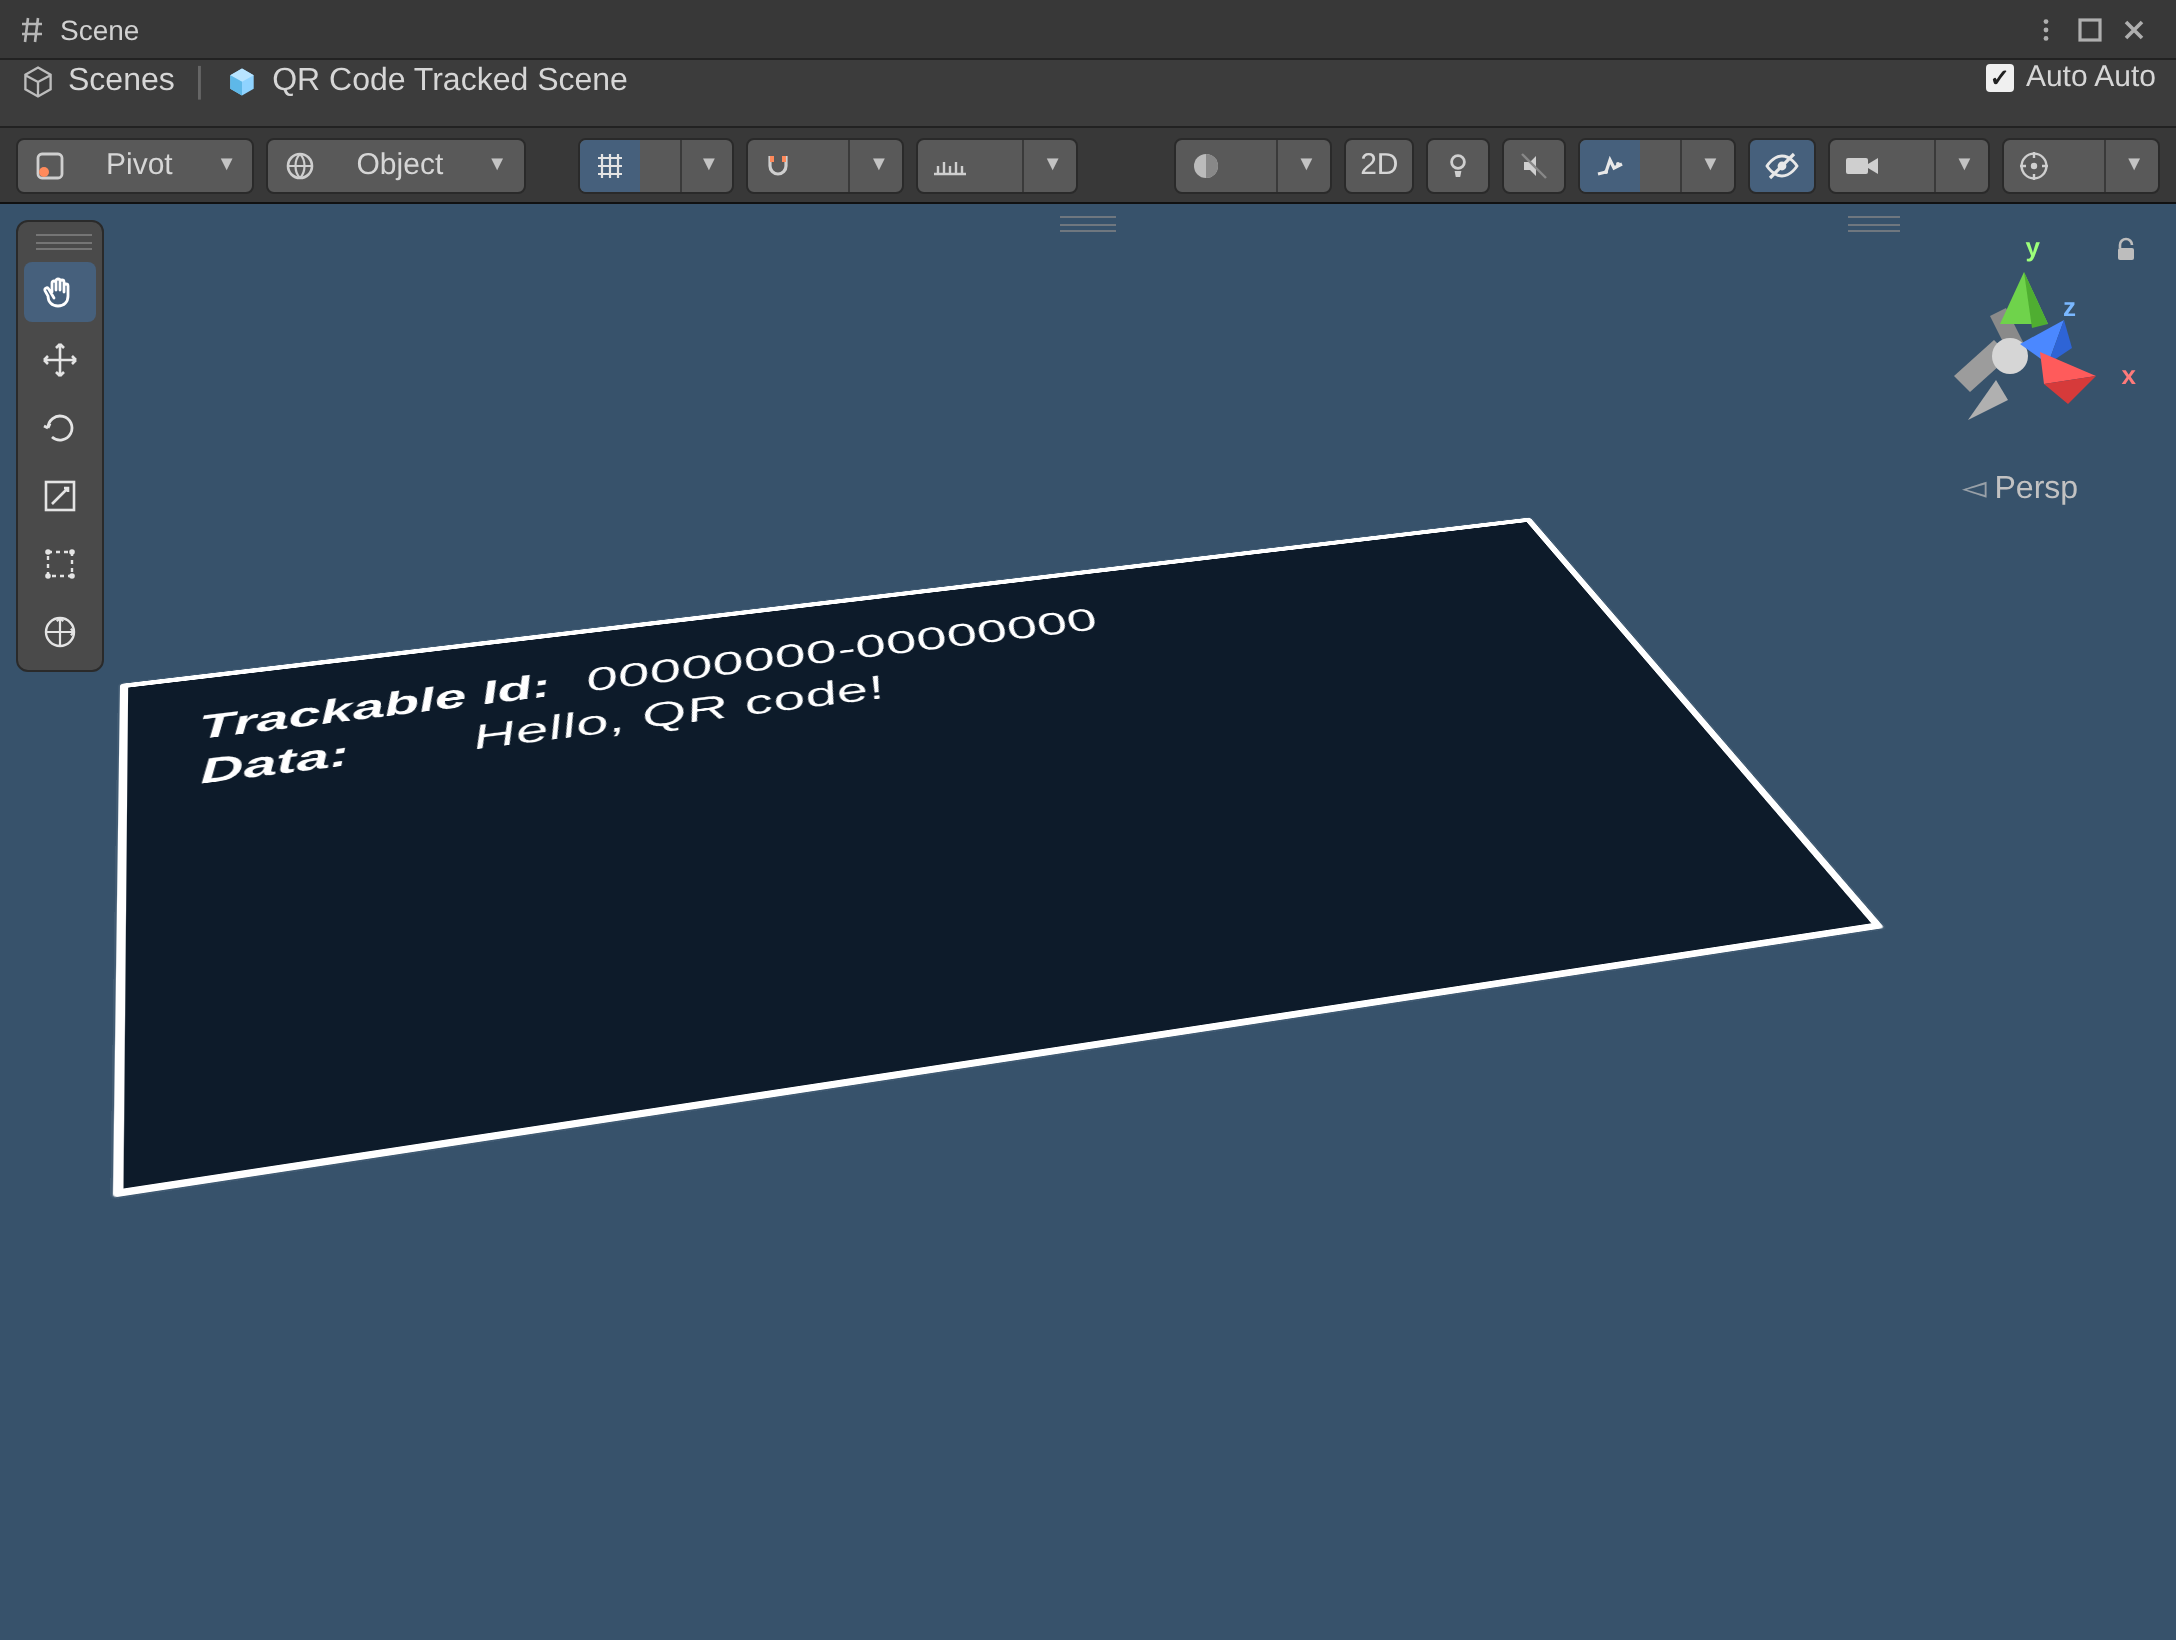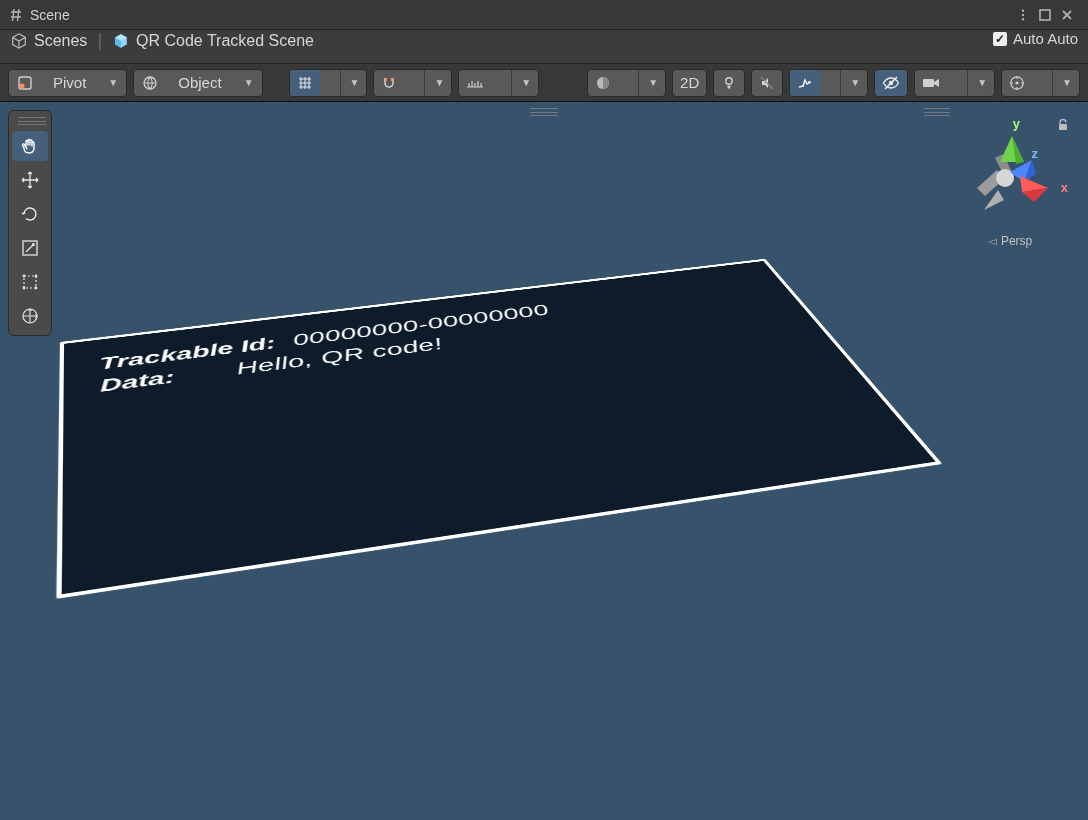--- a/index.html
+++ b/index.html
@@ -133,21 +133,21 @@
   .plane .row{display:flex; gap:18px; font-size:28px; margin-bottom:4px;}
   .plane .lbl{font-weight:700;}
   .plane .val{font-weight:400; letter-spacing:.5px;}
   
   .mini-drag{position:absolute; top:6px; right:138px;}
   .mini-drag .drag-handle{width:26px;}
   
   .gizmo{
     position:absolute; right:18px; top:16px; width:120px; height:140px;
   }
-  .gizmo .persp{ width:100%; text-align:center; color:#c2c2c2; font-size:12px; margin-top:6px;}
+  .gizmo .persp{ width:100%; text-align:center; color:#c2c2c2; font-size:16px; margin-top:6px;}
   .gizmo .lock{position:absolute; right:0; top:0; color:#bdbdbd; font-size:14px;}
   .gizaxis{position:absolute; font-size:13px; color:#fff; font-weight:bold;}
   .lbl-x{ right:2px; top:62px; color:#ff7a7a;}
   .lbl-y{ right:50px; top:-2px; color:#9dff7a;}
   .lbl-z{ right:32px; top:28px; color:#7ab8ff;}
 </style>
 </head>
 <body>
 
 <div class="titlebar">

